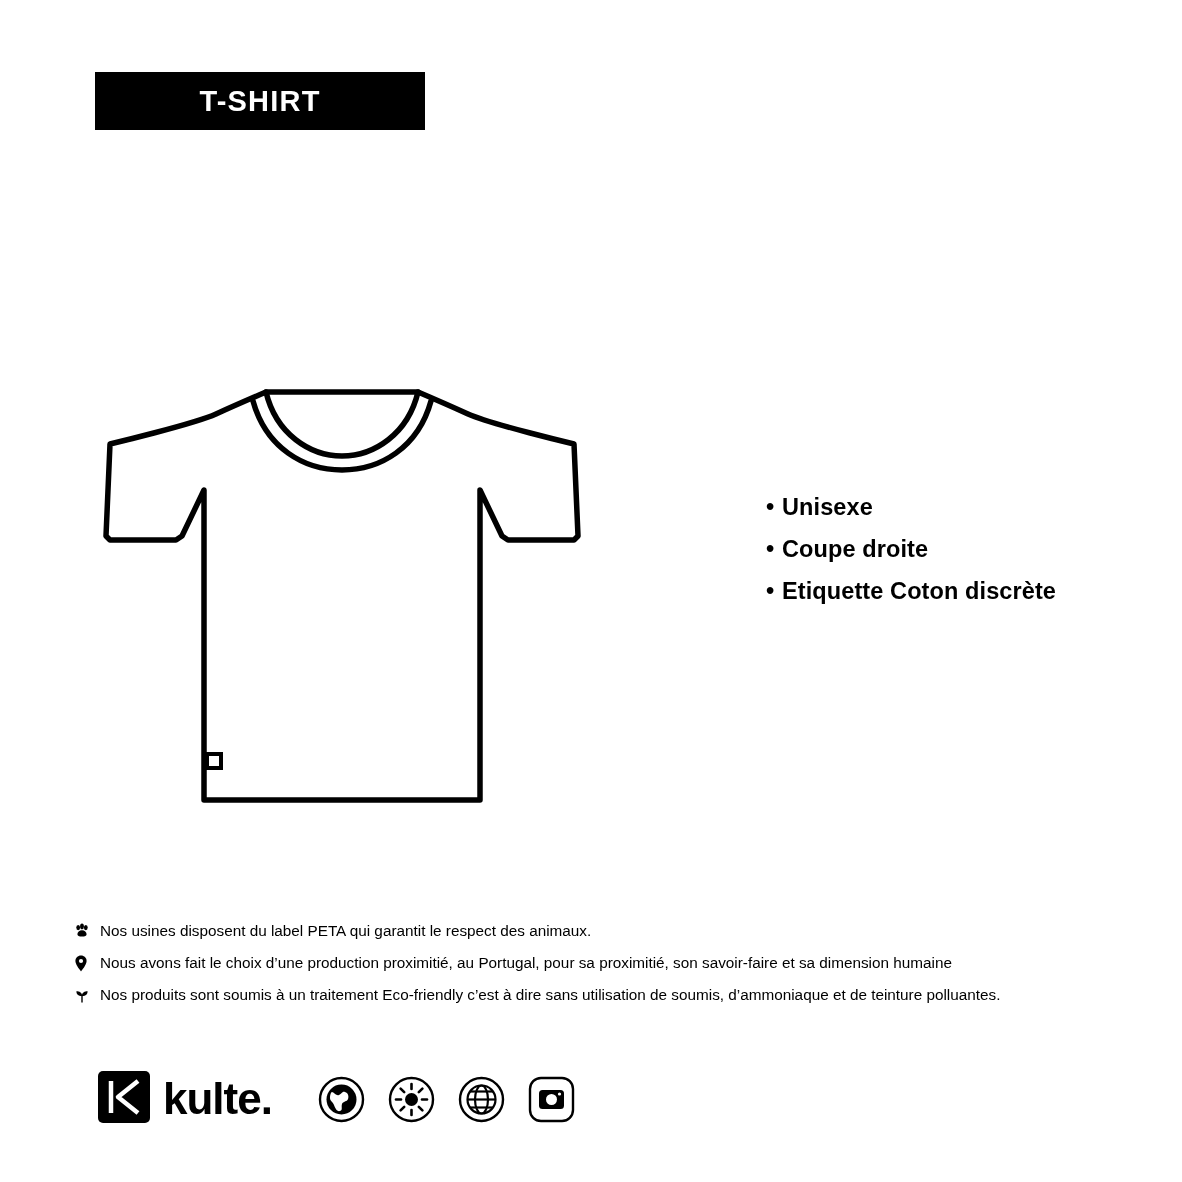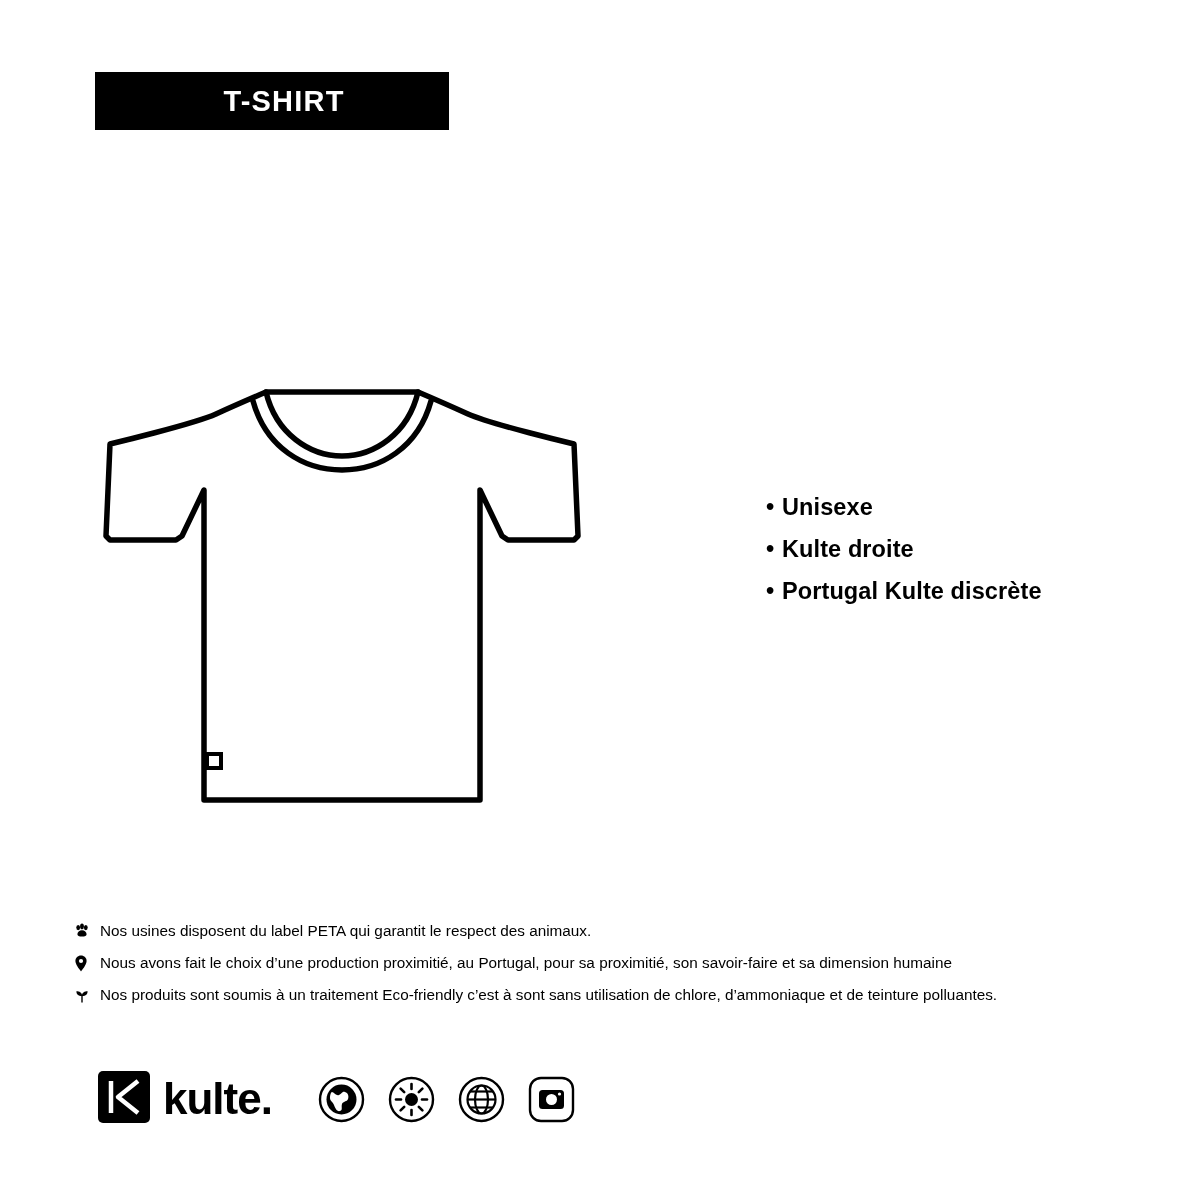--- a/index.html
+++ b/index.html
@@ -20,21 +20,20 @@
   #title-banner {
     position: absolute;
     left: 95px;
     top: 72px;
     width: 330px;
     height: 58px;
     background: #000000;
     display: flex;
     align-items: center;
     justify-content: center;
-    padding-left: 24px;
   }
   #title-banner .title-text {
     color: #ffffff;
     font-size: 29px;
     font-weight: bold;
     letter-spacing: 1.2px;
     font-family: "Liberation Sans", sans-serif;
   }
 
   
@@ -166,24 +165,24 @@
 
     <rect x="137" y="394" width="14" height="14" stroke="#000000" stroke-width="4" fill="#ffffff"></rect>
   </svg>
 </div>
 
 <div id="feature-list">
   <div class="feature-item">
     <span class="bullet-dot">•</span><span>Unisexe</span>
   </div>
   <div class="feature-item">
-    <span class="bullet-dot">•</span><span>Kulte droite</span>
+    <span class="bullet-dot">•</span><span>Coupe droite</span>
   </div>
   <div class="feature-item">
-    <span class="bullet-dot">•</span><span>Portugal Kulte discrète</span>
+    <span class="bullet-dot">•</span><span>Etiquette Coton discrète</span>
   </div>
 </div>
 
 <div id="notes-list">
 
   <div class="note-row">
     <span class="note-icon">
       <svg width="16" height="16" viewBox="0 0 16 16" xmlns="http://www.w3.org/2000/svg">
         <ellipse cx="4.2" cy="4.6" rx="1.9" ry="2.6" fill="#000"></ellipse>
         <ellipse cx="8" cy="3.4" rx="1.9" ry="2.8" fill="#000"></ellipse>
@@ -205,21 +204,21 @@
   </div>
 
   <div class="note-row">
     <span class="note-icon">
       <svg width="16" height="16" viewBox="0 0 16 16" xmlns="http://www.w3.org/2000/svg">
         <path d="M8 15V8" stroke="#000" stroke-width="1.4" stroke-linecap="round"></path>
         <path d="M8 8.4C8 5.6 5.4 4.2 2.4 4.2c0 3 1.6 4.8 5.6 4.8z" fill="#000"></path>
         <path d="M8 8.4C8 5.6 10.6 4.2 13.6 4.2c0 3-1.6 4.8-5.6 4.8z" fill="#000"></path>
       </svg>
     </span>
-    <span class="note-text">Nos produits sont soumis à un traitement Eco-friendly c’est à sont sans utilisation de chlore, d’ammoniaque et de teinture polluantes.</span>
+    <span class="note-text">Nos produits sont soumis à un traitement Eco-friendly c’est à dire sans utilisation de soumis, d’ammoniaque et de teinture polluantes.</span>
   </div>
 
 </div>
 
 <div id="footer">
 
   <div id="brand-logo">
     <span>
       <svg width="56" height="56" viewBox="0 0 56 56" xmlns="http://www.w3.org/2000/svg">
         <rect x="2" y="2" width="52" height="52" rx="5" fill="#000"></rect>

